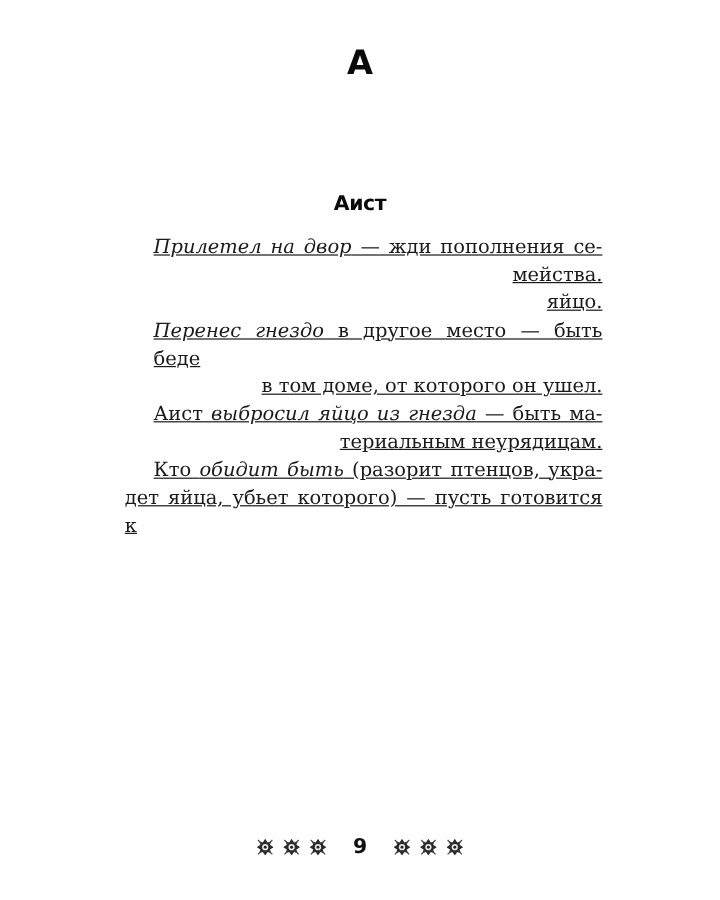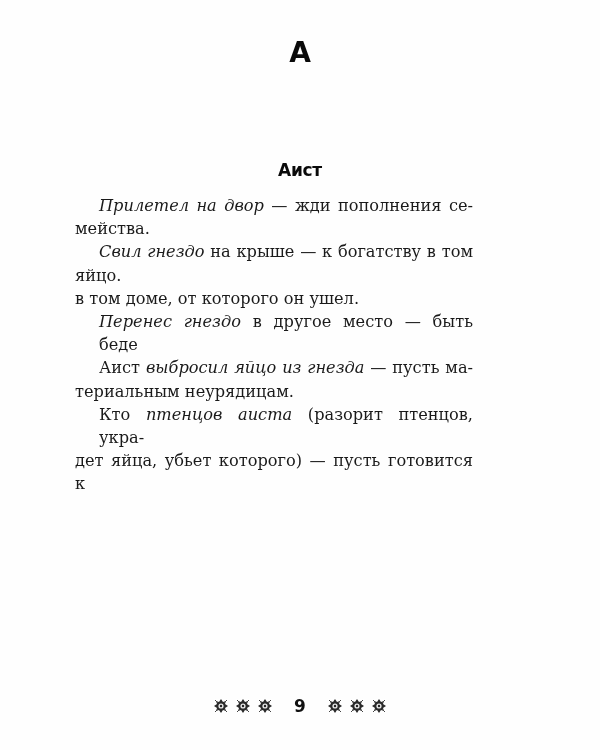--- a/index.html
+++ b/index.html
@@ -2,46 +2,45 @@
 <html><head>
 <meta charset="utf-8">
 <style>
   html, body { margin:0; padding:0; }
   body { width:600px; height:750px; background:#fefefe; position:relative; overflow:hidden;
          font-family:"DejaVu Serif", serif; color:#1a1a1a; }
   .letter { position:absolute; top:36px; left:0; width:600px; text-align:center;
             font-family:"DejaVu Sans", sans-serif; font-weight:bold; font-size:28px; color:#0a0a0a; }
   .title { position:absolute; top:160px; left:0; width:600px; text-align:center;
            font-family:"DejaVu Sans", sans-serif; font-weight:bold; font-size:17px; color:#0a0a0a; letter-spacing:-0.3px;}
-  .body { position:absolute; top:194px; left:75px; width:398px; font-size:16.2px; line-height:23.2px; }
-  .line { white-space:nowrap; display:block; }
+  .body { position:absolute; top:194px; left:104px; width:398px; font-size:16.2px; line-height:23.2px;text-decoration:underline; }
+  .line { white-space:nowrap; display:block;text-align:right; }
   .ind { padding-left:24px; }
   .jl { text-align-last:justify; text-align:justify; display:block; }
   i { font-style:italic; }
   .footer { position:absolute; top:696px; left:0; width:600px; display:flex; justify-content:center; align-items:center; gap:0; }
   .orn { width:14px; height:14px; margin:0 4px; position:relative; }
   .orn svg { width:14px; height:14px; display:block; }
   .pnum { font-family:"DejaVu Sans", sans-serif; font-weight:bold; font-size:17px; margin:0 18px; color:#111; }
 </style>
 </head>
 <body>
 
 <div class="letter">А</div>
 <div class="title">Аист</div>
 
 <div class="body" id="body">
     <span class="line ind jl" style="white-space: normal;"><i>Прилетел на двор</i><span> — жди пополнения се-</span></span>
     <span class="line"><span>мейства.</span></span>
-    <span class="line ind jl" style="white-space: normal;"><i>Свил гнездо</i><span> на крыше — к богатству в том</span></span>
     <span class="line"><span>яйцо.</span></span>
+    <span class="line ind jl" style="white-space: normal;"><i>Перенес гнездо</i><span> в другое место — быть беде</span></span>
     <span class="line"><span>в том доме, от которого он ушел.</span></span>
-    <span class="line ind jl" style="white-space: normal;"><i>Перенес гнездо</i><span> в другое место — быть беде</span></span>
-    <span class="line ind jl" style="white-space: normal;"><span>Аист </span><i>выбросил яйцо из гнезда</i><span> — пусть ма-</span></span>
+    <span class="line ind jl" style="white-space: normal;"><span>Аист </span><i>выбросил яйцо из гнезда</i><span> — быть ма-</span></span>
     <span class="line"><span>териальным неурядицам.</span></span>
-    <span class="line ind jl" style="white-space: normal;"><span>Кто </span><i>птенцов аиста</i><span> (разорит птенцов, укра-</span></span>
+    <span class="line ind jl" style="white-space: normal;"><span>Кто </span><i>обидит быть</i><span> (разорит птенцов, укра-</span></span>
     <span class="line jl" style="white-space: normal;"><span>дет яйца, убьет которого) — пусть готовится к</span></span>
   </div>
 
 <div class="footer">
   <span id="left-orn" style="display:flex">
       <span class="orn">
         <svg viewBox="0 0 14 14">
           <rect x="0" y="0" width="14" height="14" fill="#fff"></rect>
 <path d="M7 0 L9 3 L12 2 L11 5 L14 7 L11 9 L12 12 L9 11 L7 14 L5 11 L2 12 L3 9 L0 7 L3 5 L2 2 L5 3 Z" fill="#2a2a2a"></path>
 <circle cx="7" cy="7" r="2.6" fill="#e8e8e8"></circle>

